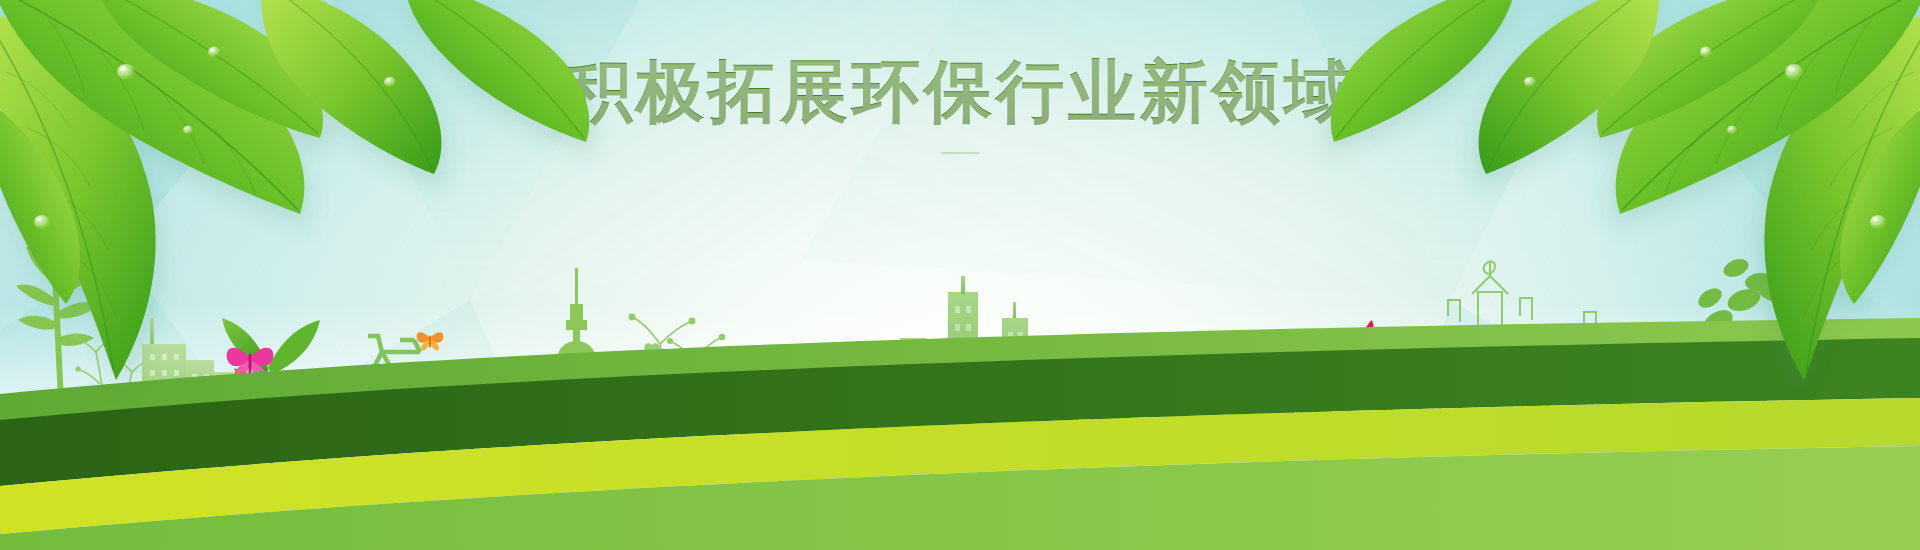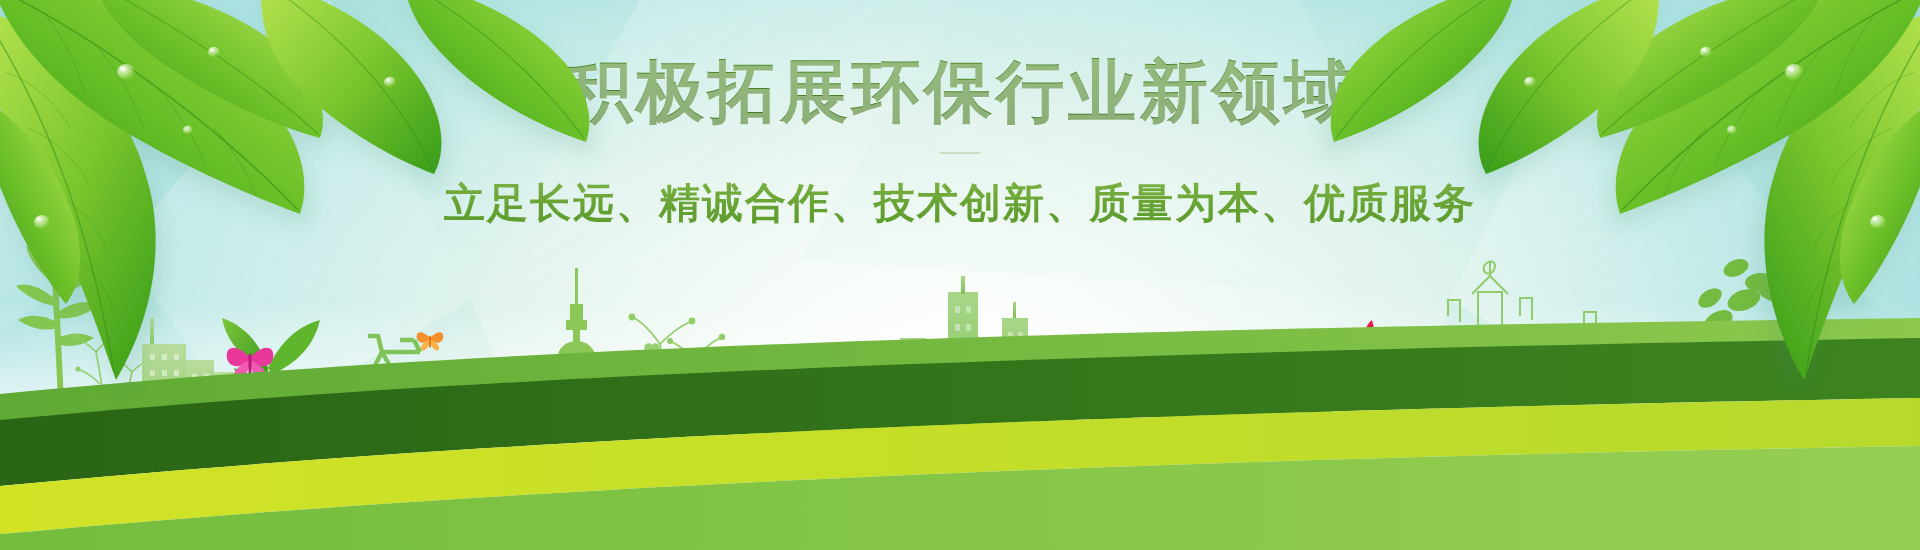--- a/index.html
+++ b/index.html
@@ -591,16 +591,15 @@
       <ellipse cx="1875" cy="219" rx="2.6" ry="2.1" fill="#ffffff" opacity=".9"></ellipse>
       <ellipse cx="1732" cy="130" rx="5" ry="4.4" fill="url(#drop)"></ellipse>
       <ellipse cx="1530" cy="82" rx="6" ry="5.2" fill="url(#drop)"></ellipse>
       <ellipse cx="1528" cy="80" rx="2" ry="1.6" fill="#ffffff" opacity=".9"></ellipse>
     </g>
   </svg>
 
   <div id="textblock">
     <h1 id="headline">积极拓展环保行业新领域</h1>
     <div id="divider"></div>
-    <div id="tagline">立足长远、精诚合作、技术创新、质量为本、优质服务</div>
   </div>
 
 </div>
 
 </body></html>

